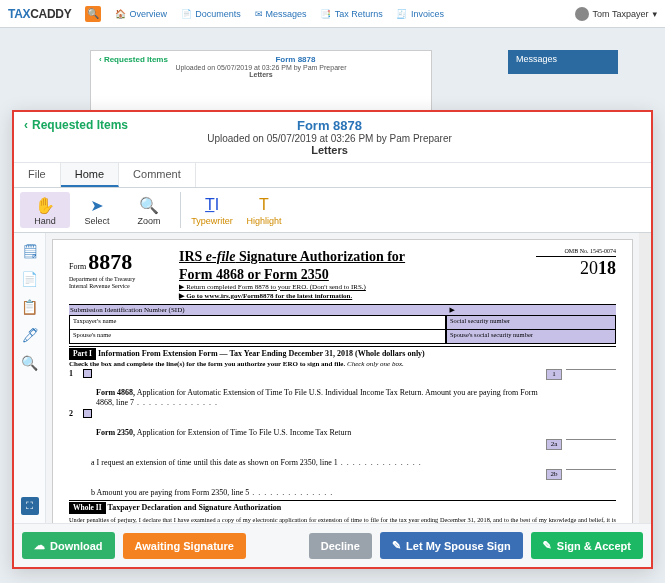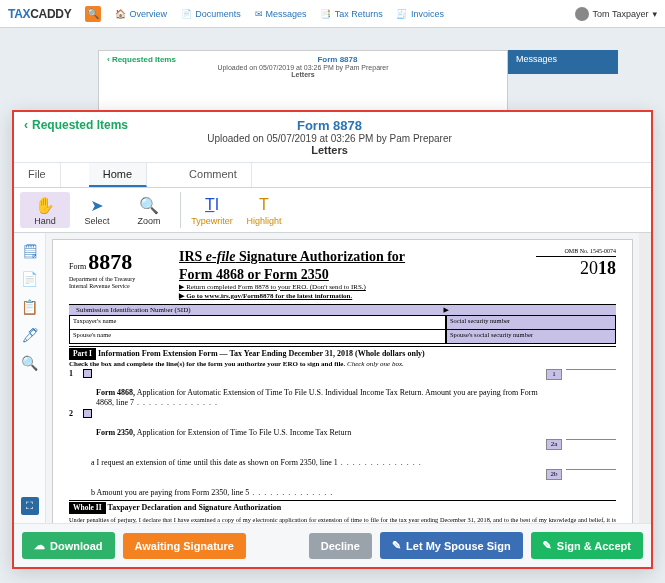--- a/index.html
+++ b/index.html
@@ -28,21 +28,21 @@
     width: 16px; height:16px; background:#f58220; border-radius:2px;
     display:flex;align-items:center;justify-content:center;color:#fff;font-size:10px;
   }
   .navlink { color:#2a74b8; font-size:9px; display:flex; gap:3px; align-items:center;}
   .navfill{flex:1;}
   .userbox{display:flex;align-items:center;gap:4px;font-size:9px;color:#333;}
   .avatar{width:14px;height:14px;border-radius:50%;background:#888;}
 
   
   .under-preview{
-    position:absolute; top:50px; left:98px; width:410px; height:80px;
+    position:absolute; top:50px; left:90px; width:342px; height:80px;
     background:#fff;border:1px solid #ccc;font-size:8px; padding:4px 8px;
     display:flex;flex-direction:column;
   }
   .under-preview .uhdr{display:flex;align-items:center;}
   .under-preview .ureq{color:#18a85f;font-weight:600;}
   .under-preview .utitle{flex:1;text-align:center;color:#2a74b8;font-weight:600;}
   .under-preview .usub{text-align:center;color:#555;font-size:7px;}
   .under-msgs{
     position:absolute;top:50px;left:508px;width:110px;height:24px;background:#2a6aa0;
     color:#fff;font-size:9px;padding:4px 8px;
@@ -62,21 +62,21 @@
     display:flex;align-items:flex-start;
     border-bottom:1px solid #e2e6ea;
   }
   .backlink{color:#18a85f;font-weight:600;font-size:12px;display:flex;align-items:center;gap:4px;}
   .title-block{flex:1;text-align:center;}
   .form-title{color:#2a74b8;font-weight:600;font-size:13px;}
   .form-sub{color:#444;font-size:10px;}
   .form-letters{color:#333;font-weight:600;font-size:11px;}
 
   
-  .tabs{display:flex;border-bottom:1px solid #d0d5da;font-size:11px;gap:28px;}
+  .tabs{display:flex;border-bottom:1px solid #d0d5da;font-size:11px;}
   .tab{padding:5px 14px;color:#555;border-right:1px solid #e4e7ea;}
   .tab.active{background:#f7f8fa;border-bottom:2px solid #2a74b8;color:#222;}
 
   
   .toolbar{display:flex;padding:4px 6px;gap:2px;border-bottom:1px solid #d0d5da;align-items:flex-end;}
   .tool{display:flex;flex-direction:column;align-items:center;width:50px;font-size:9px;color:#333;padding:2px;border-radius:3px;}
   .tool.active{background:#e8dff3;}
   .texttool{color:#d08b00;}
   .toolico{height:22px;display:flex;align-items:center;justify-content:center;font-size:16px;}
 
@@ -93,21 +93,21 @@
   .irs-left{width:100px;}
   .form-no b{font-size:22px;font-weight:800;}
   .dept{font-size:6px;}
   .irs-mid{flex:1;text-align:left;text-decoration:underline;}
   .irs-mid .big{font-size:14px;font-weight:700;}
   .irs-mid .sm{font-size:7px;}
   .irs-right{width:80px;text-align:right;}
   .omb{font-size:6px;border-bottom:1px solid #000;}
   .year{font-size:18px;font-weight:400;}
   .year b{font-weight:800;}
-  .sid{background:#c7c1e8;padding:1px 7px;font-size:7px;border-bottom:1px solid #000;display:flex;align-items:center;}
+  .sid{background:#c7c1e8;padding:1px 1px;font-size:7px;border-bottom:1px solid #000;display:flex;align-items:center;}
   .sid .sidarrow{color:#000;margin-left:auto;margin-right:160px;}
   .namefields{display:flex;}
   .nf{border:1px solid #000;border-top:none;flex:1;padding:1px 3px;font-size:6.5px;min-height:14px;}
   .nf.purple{background:#c7c1e8;}
   .part{background:#000;color:#fff;font-weight:700;padding:1px 4px;display:inline-block;font-size:7.5px;}
   .partline{border-top:1.5px solid #000;margin-top:2px;padding-top:1px;}
   .chkrow{display:flex;gap:4px;align-items:flex-start;margin-top:1px;}
   .cbx{width:9px;height:9px;background:#c7c1e8;border:1px solid #000;flex-shrink:0;}
   .chktext{flex:1;margin-top:19px;}
   .dots::after{content:" . . . . . . . . . . . . . .";letter-spacing:1px;}

